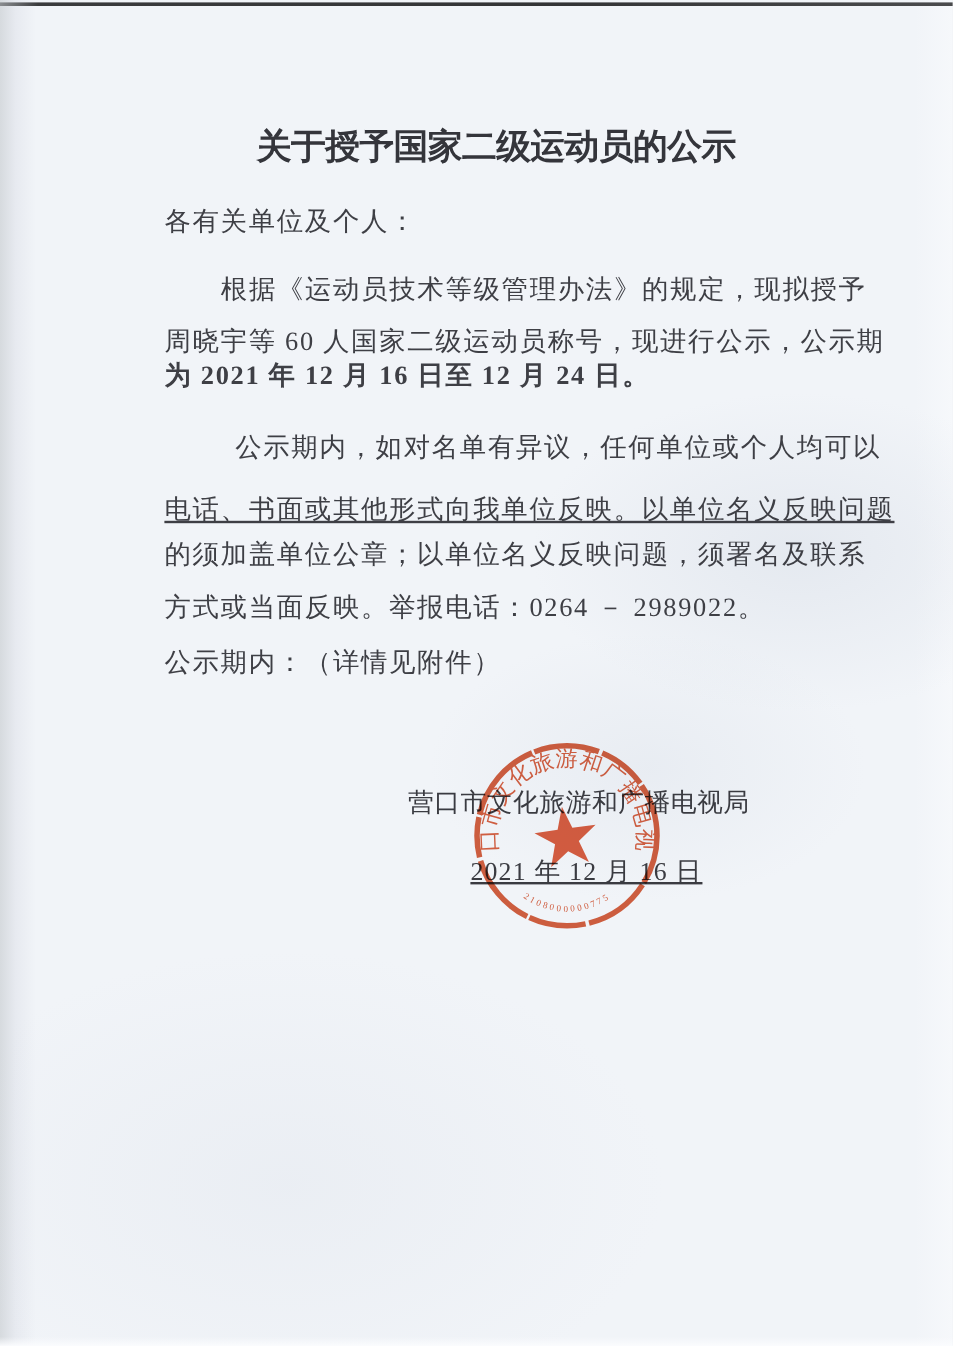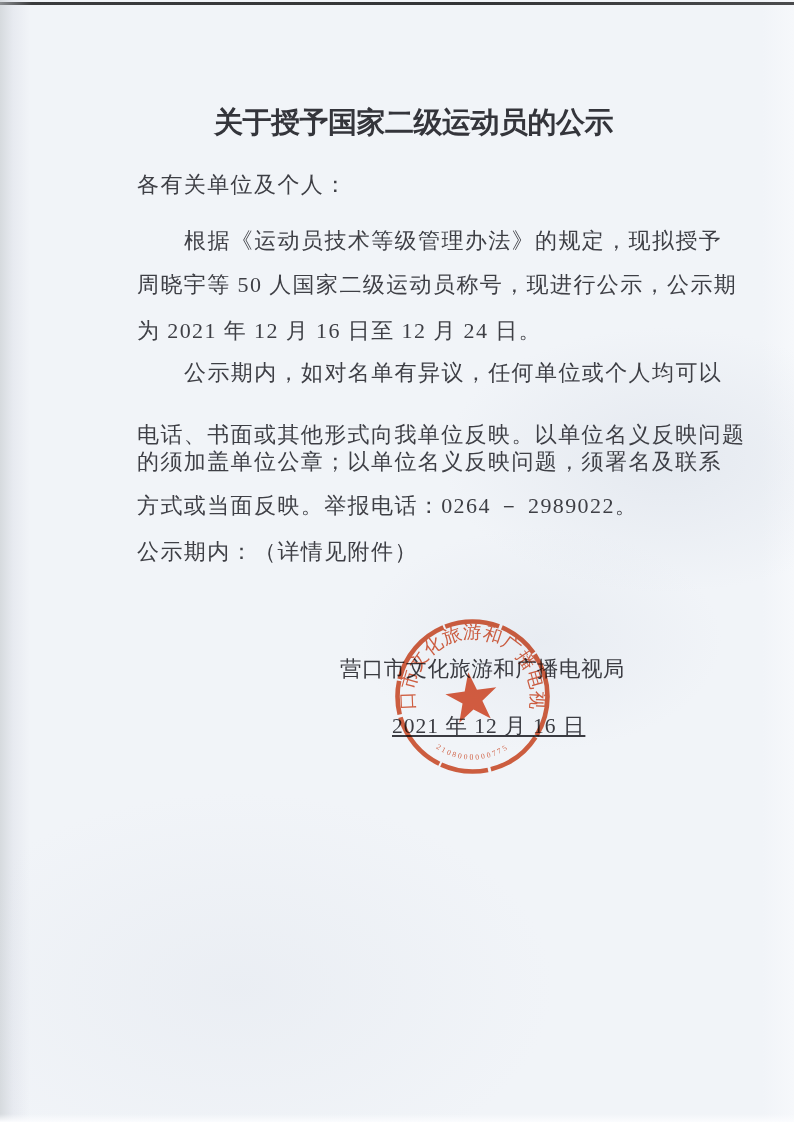--- a/index.html
+++ b/index.html
@@ -31,23 +31,23 @@
     font-size:29px;font-weight:600;letter-spacing:-0.5px;
     color:#34353b;white-space:nowrap;text-align:right;
   }
   .bodyline{
     position:absolute;left:137px;
     font-size:22px;color:#3e3f45;letter-spacing:1.4px;white-space:pre;
   }
   .l0{top:170px;}
   .l1{top:226px;left:184px;}
   .l2{top:270px;}
-  .l3{top:316px;}
-  .l4{top:358px;left:184px;text-align:center;}
-  .l5{top:420px;}
+  .l3{top:298px;font-weight:bold;}
+  .l4{top:358px;left:196px;text-align:center;}
+  .l5{top:410px;text-decoration:underline;}
   .l6{top:447px;}
   .l7{top:491px;}
   .l8{top:537px;}
   .issuer{
     position:absolute;top:654px;left:340px;
     font-size:21.5px;color:#3a3b41;letter-spacing:0.4px;white-space:nowrap;
   }
   .datemark{
     position:absolute;top:711px;left:392px;
     font-size:21.5px;color:#3a3b41;letter-spacing:1px;white-space:nowrap;text-decoration:underline;
@@ -63,21 +63,21 @@
 
 <div class="page">
 
   <div class="edge-top"></div>
   <div class="edge-bottom"></div>
 
   <h1 class="title">关于授予国家二级运动员的公示</h1>
 
   <div class="bodyline l0">各有关单位及个人：</div>
   <div class="bodyline l1">根据《运动员技术等级管理办法》的规定，现拟授予</div>
-  <div class="bodyline l2">周晓宇等 50 人国家二级运动员称号，现进行公示，公示期</div>
+  <div class="bodyline l2">周晓宇等 60 人国家二级运动员称号，现进行公示，公示期</div>
   <div class="bodyline l3">为 2021 年 12 月 16 日至 12 月 24 日。</div>
   <div class="bodyline l4">公示期内，如对名单有异议，任何单位或个人均可以</div>
   <div class="bodyline l5">电话、书面或其他形式向我单位反映。以单位名义反映问题</div>
   <div class="bodyline l6">的须加盖单位公章；以单位名义反映问题，须署名及联系</div>
   <div class="bodyline l7">方式或当面反映。举报电话：0264 － 2989022。</div>
   <div class="bodyline l8">公示期内：（详情见附件）</div>
 
   <div class="issuer">营口市文化旅游和广播电视局</div>
   <div class="datemark">2021 年 12 月 16 日</div>
 

